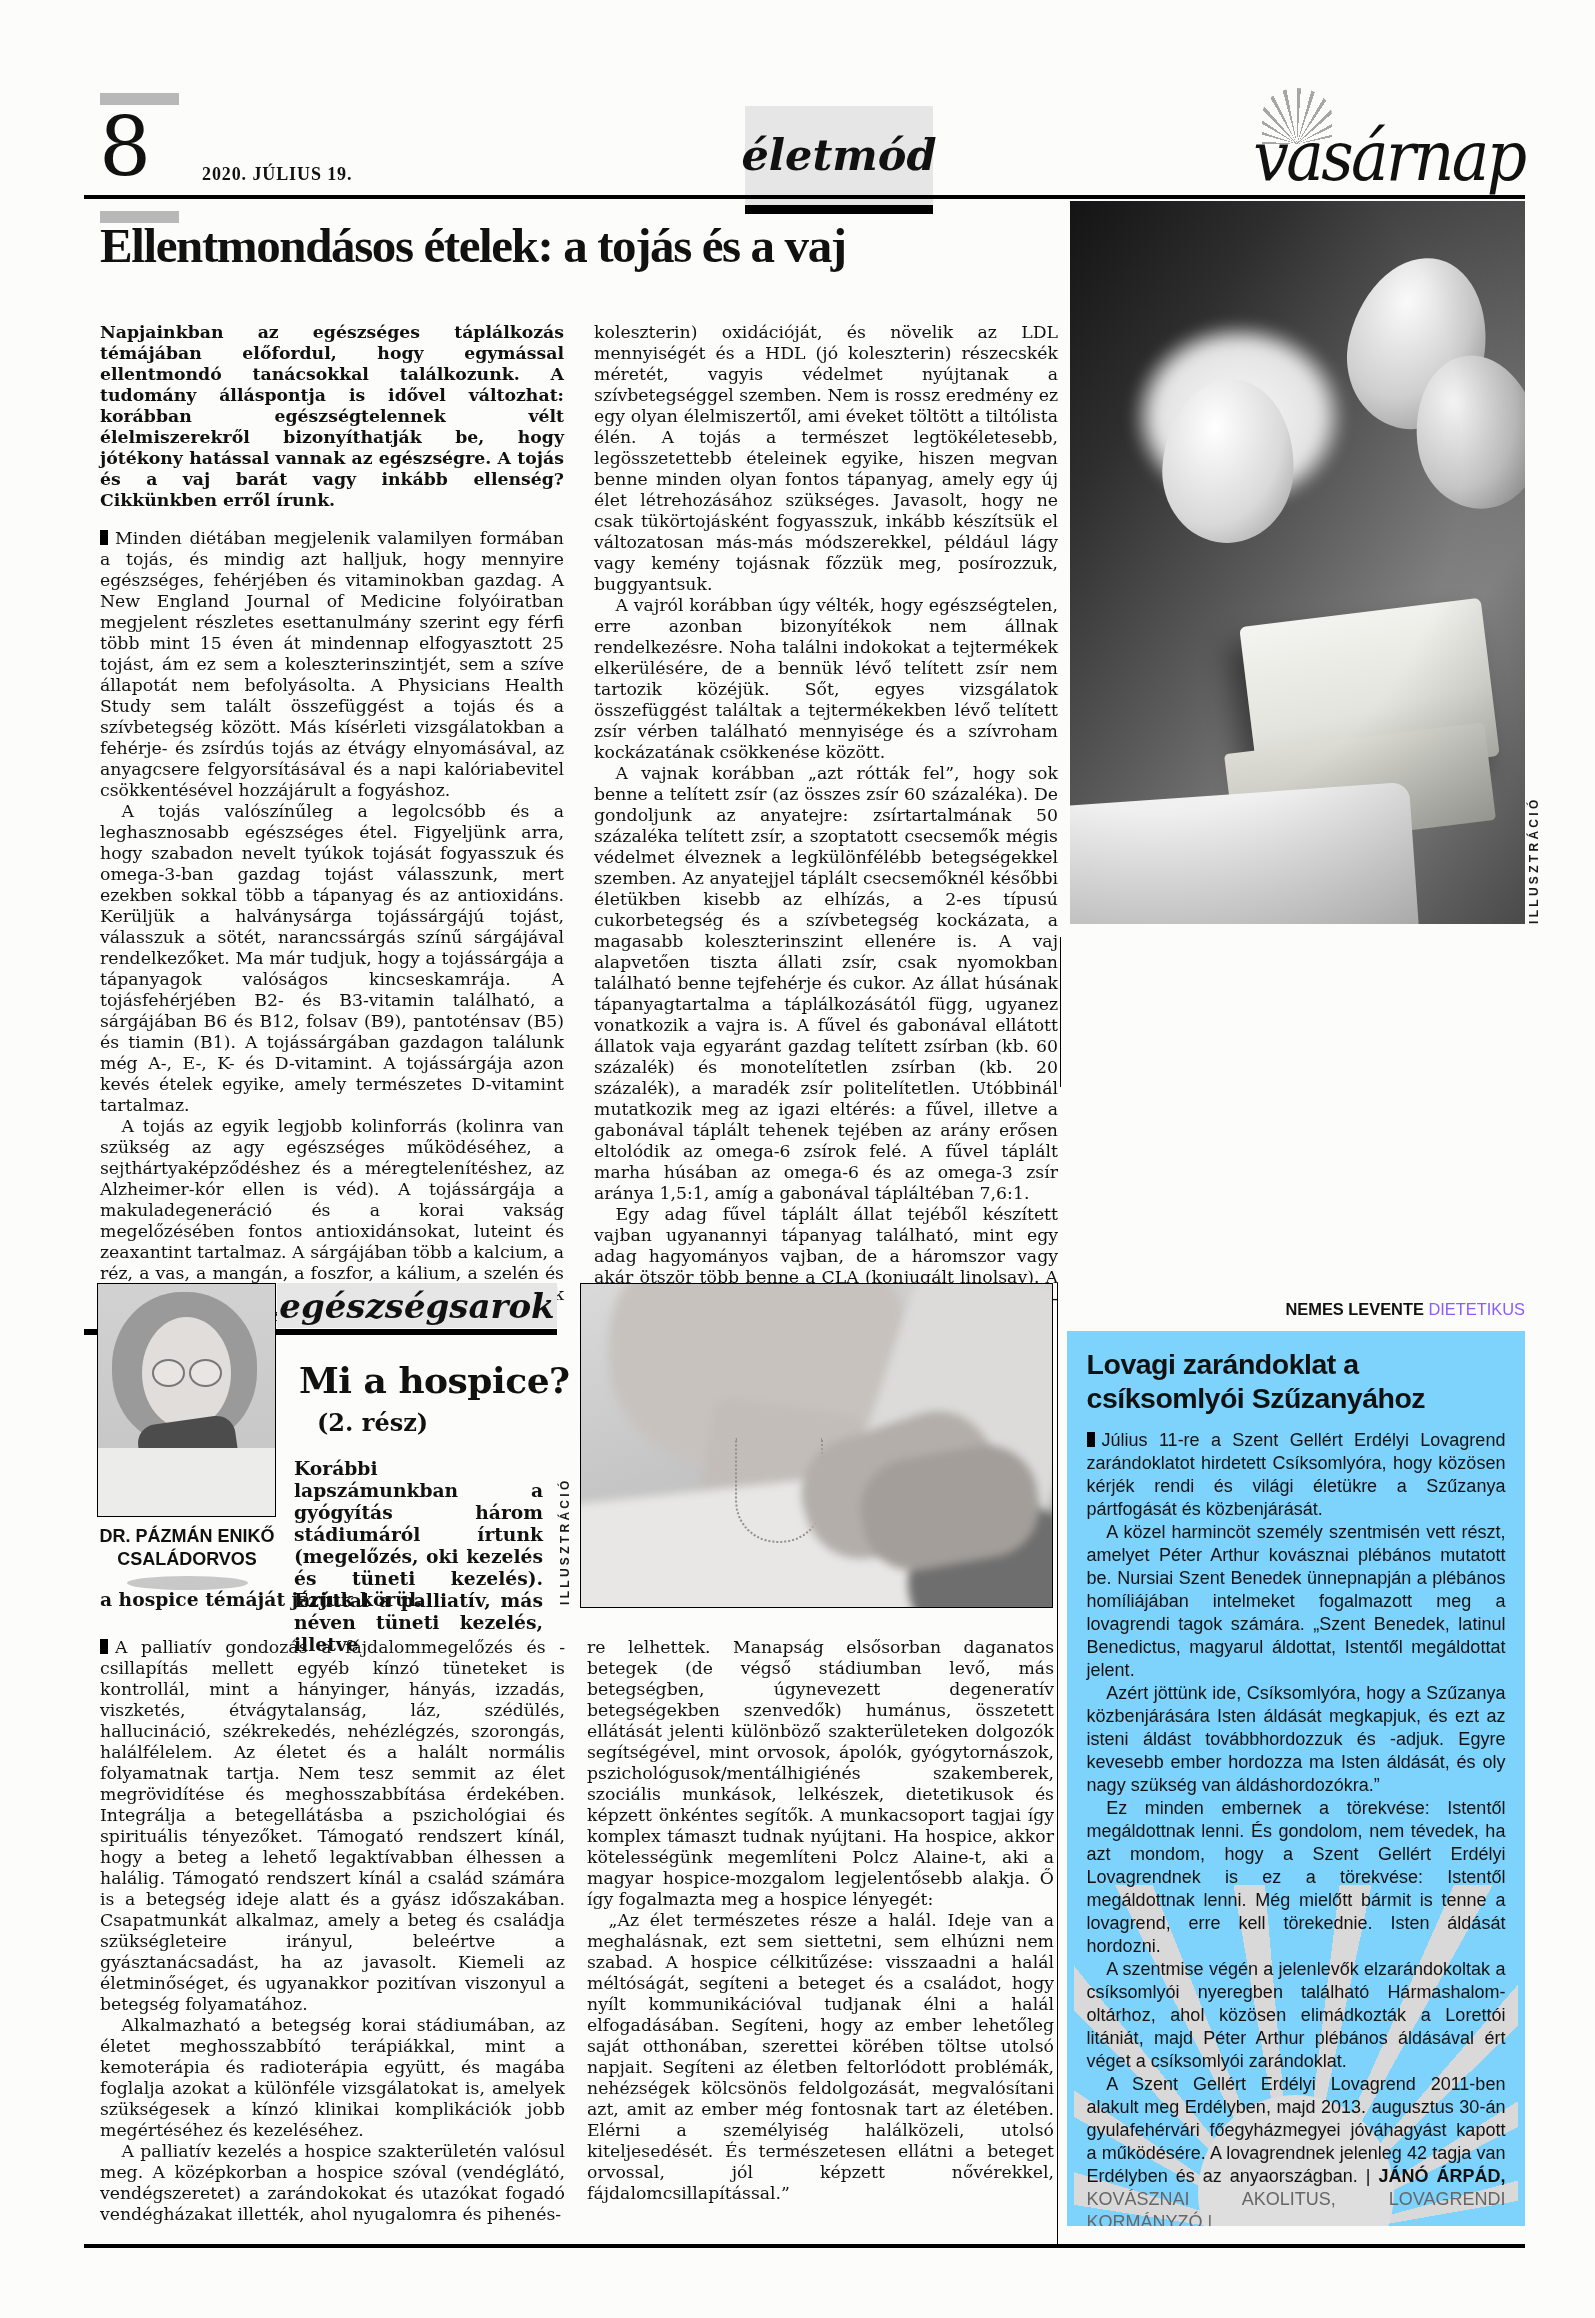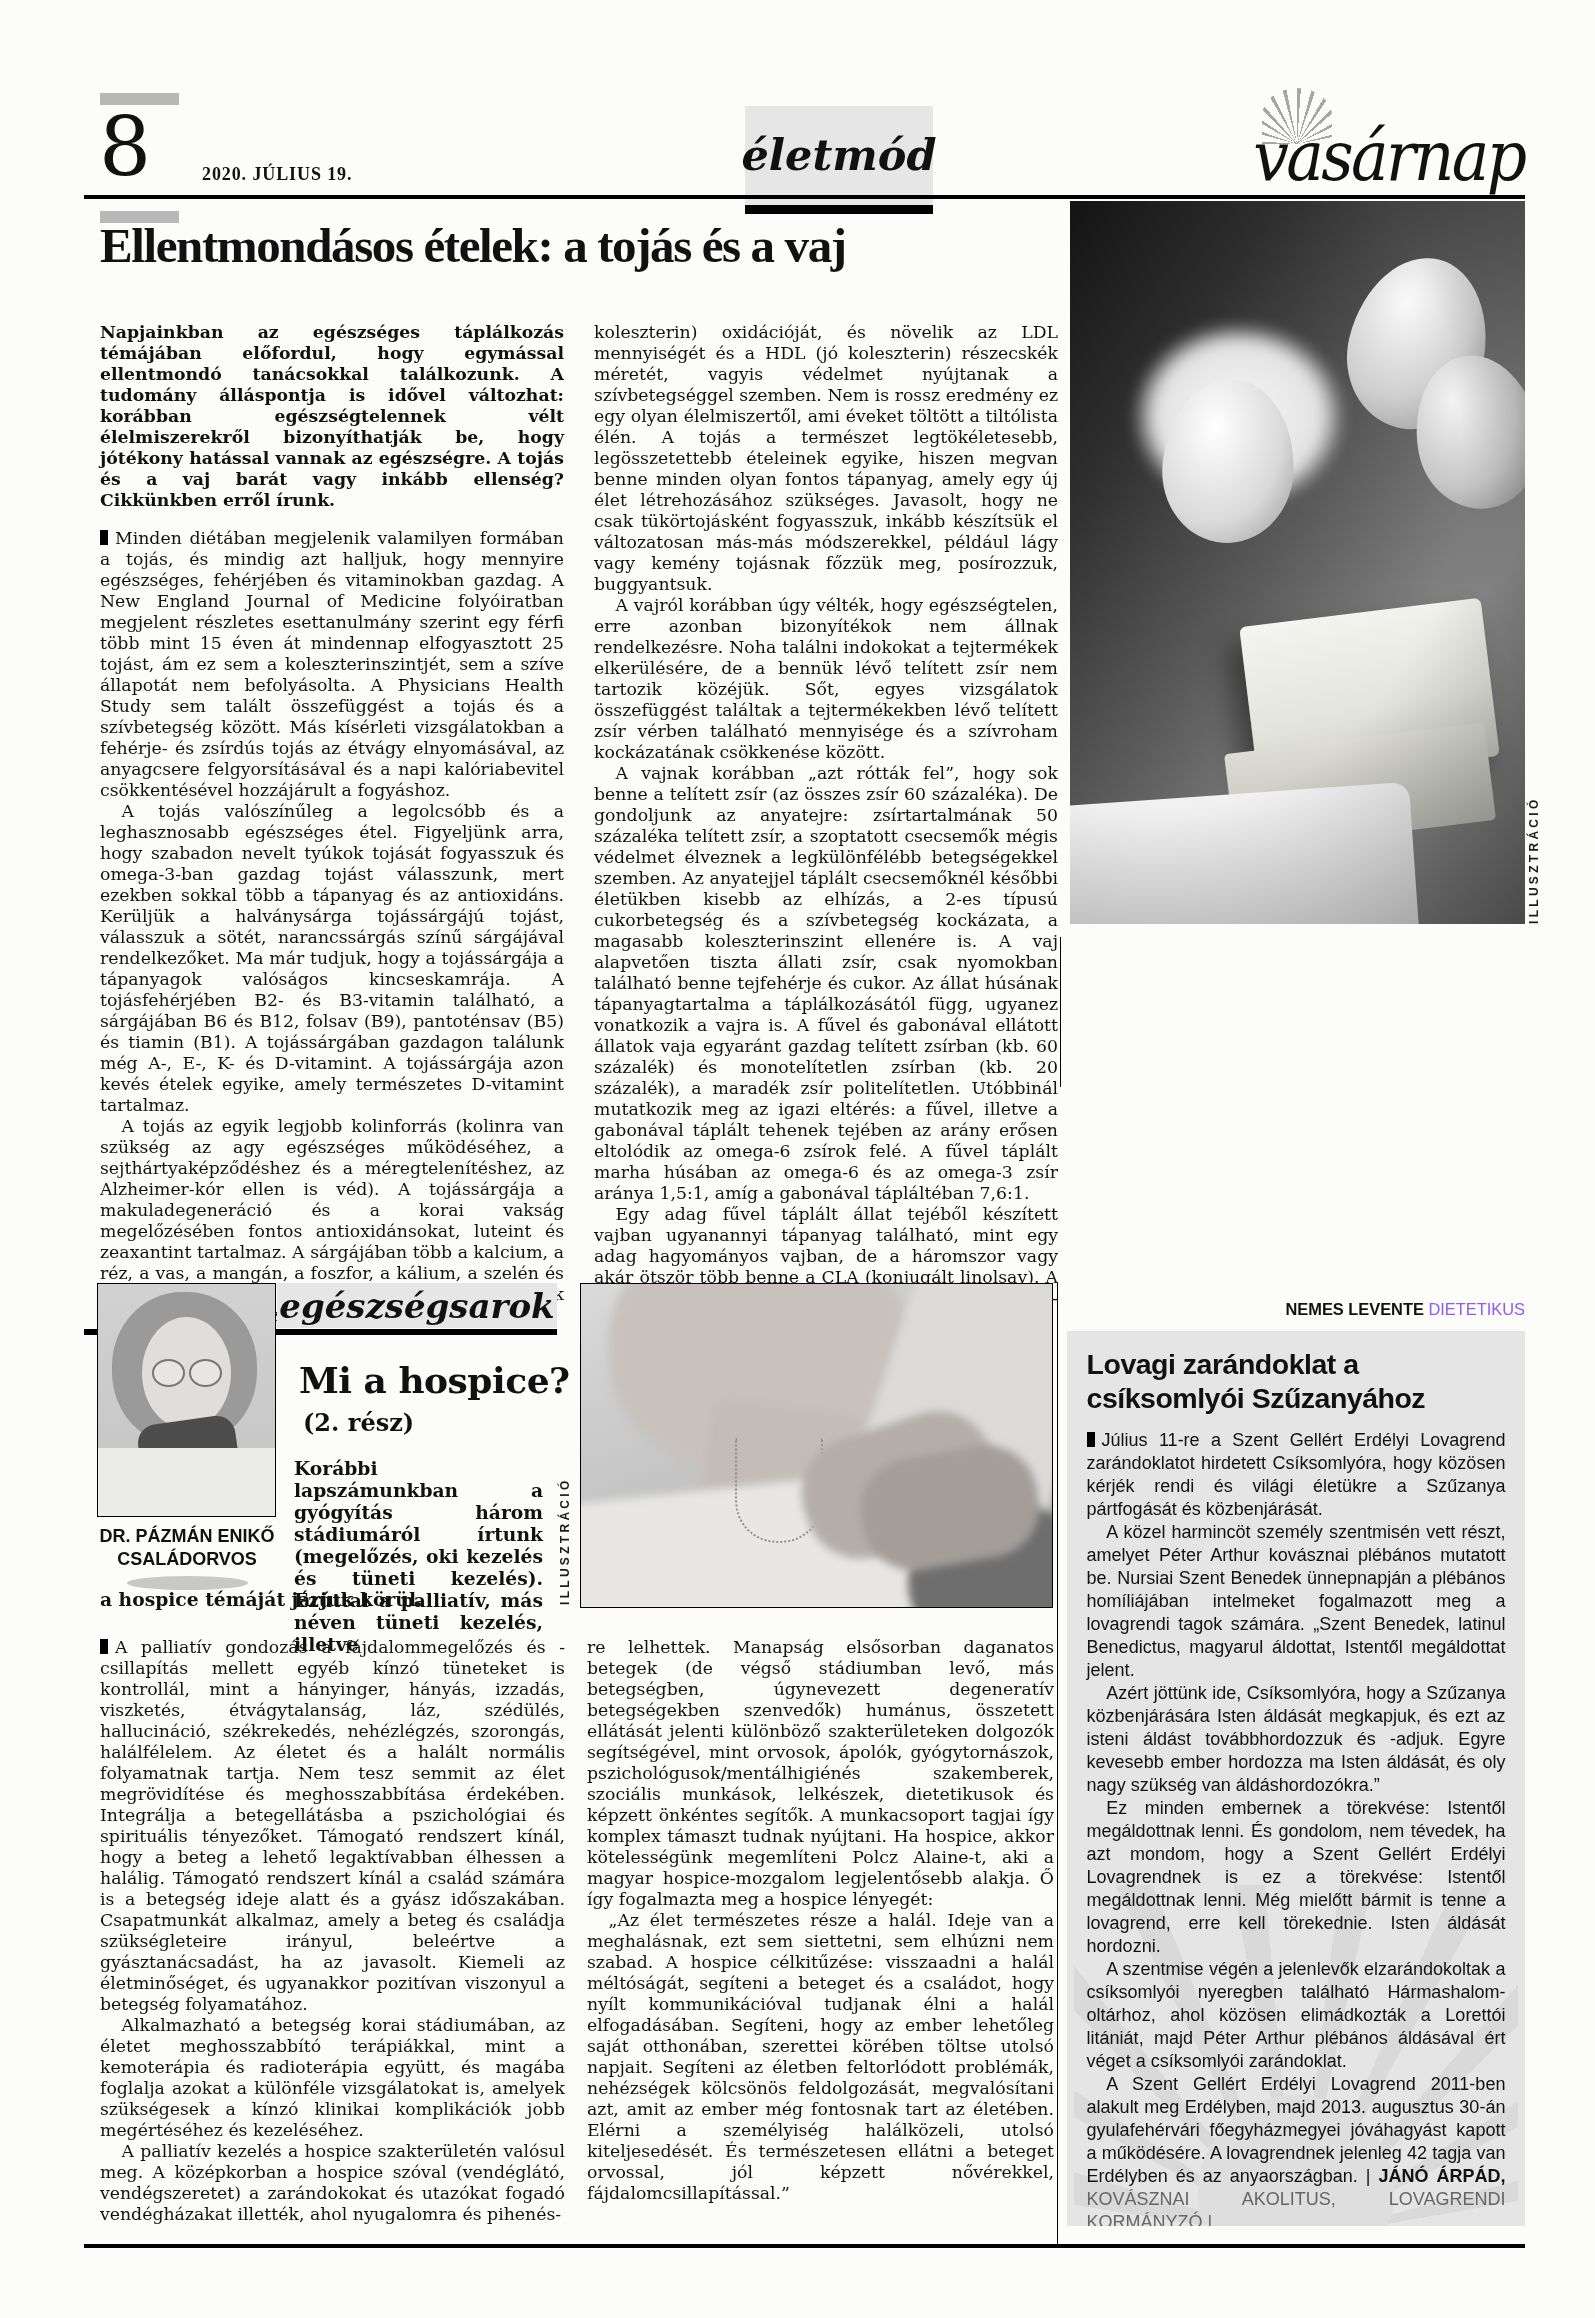--- a/index.html
+++ b/index.html
@@ -74,21 +74,21 @@
   
   .kickerbox{background:#e6e6e6;display:flex;align-items:center;justify-content:center;
              font:italic 700 34px/1 "DejaVu Serif",serif;}
   .h-title{font:700 36px/1 "DejaVu Serif",serif;letter-spacing:-0.5px;}
   .h-sub{font:700 24px/1 "DejaVu Serif",serif;}
   .h-intro{font:700 18.7px/22px "DejaVu Serif",serif;text-align:justify;}
   .authname{font:700 18px/23.4px "Liberation Sans",sans-serif;text-align:center;}
   .shadow{background:#c8c8c8;border-radius:50%;}
 
   
-  .graybox{background:#e5e5e5;overflow:hidden;}
+  .graybox{background:#7dd3fc;overflow:hidden;}
   .gb-inner{position:absolute;left:19.6px;right:19.6px;top:16px;z-index:1;}
   .gb-title{font:700 28.5px/34px "Liberation Sans",sans-serif;letter-spacing:-0.5px;margin:0 0 14px 0;}
   .gb-inner p{margin:0;font:400 18px/23px "Liberation Sans",sans-serif;text-align:justify;text-indent:19.6px;}
   .gb-inner p.noind{text-indent:0;}
   .gb-name{font-weight:700;}
   .gb-role{color:#666;}
   .gb-burst{position:absolute;left:50%;bottom:-14px;width:444px;height:355px;transform:translateX(-50%);z-index:0;
             background:repeating-conic-gradient(from -78deg at 50% 100%,#d9d9d9 0 5deg,transparent 5deg 17deg);}
   .gb-burst2{position:absolute;left:50%;bottom:-65px;width:196px;height:196px;transform:translateX(-50%);
              border-radius:50%;background:#dedede;z-index:0;}
@@ -164,21 +164,21 @@
     <div class="spec s2"></div>
     <div class="scarf"></div>
     <div class="dshirt"></div>
   </div>
 
   <div class="abs kickerbox" style="left:277px;top:1283px;width:280px;height:45px;z-index:2;">
     <span>egészségsarok</span>
   </div>
 
   <div class="abs h-title" style="left:299px;top:1362px;">Mi a hospice?</div>
-  <div class="abs h-sub" style="left:303px;top:1411px;">(2. rész)</div>
+  <div class="abs h-sub" style="left:317px;top:1411px;">(2. rész)</div>
 
   <div class="abs h-intro" style="left:294px;top:1457px;width:249px;">Korábbi lapszámunkban a gyógyítás három stádiumáról írtunk (megelőzés, oki kezelés és tüneti kezelés). Ezúttal a palliatív, más néven tüneti kezelés, illetve</div>
   <div class="abs h-intro" style="left:100px;top:1588px;width:421px;text-align:left;">a hospice témáját járjuk körül.</div>
 
   <div class="abs authname" style="left:97px;top:1525px;width:180px;">
     <div>DR. PÁZMÁN ENIKŐ</div>
     <div>CSALÁDORVOS</div>
   </div>
   <div class="abs shadow" style="left:127px;top:1576px;width:121px;height:14px;"></div>
 

